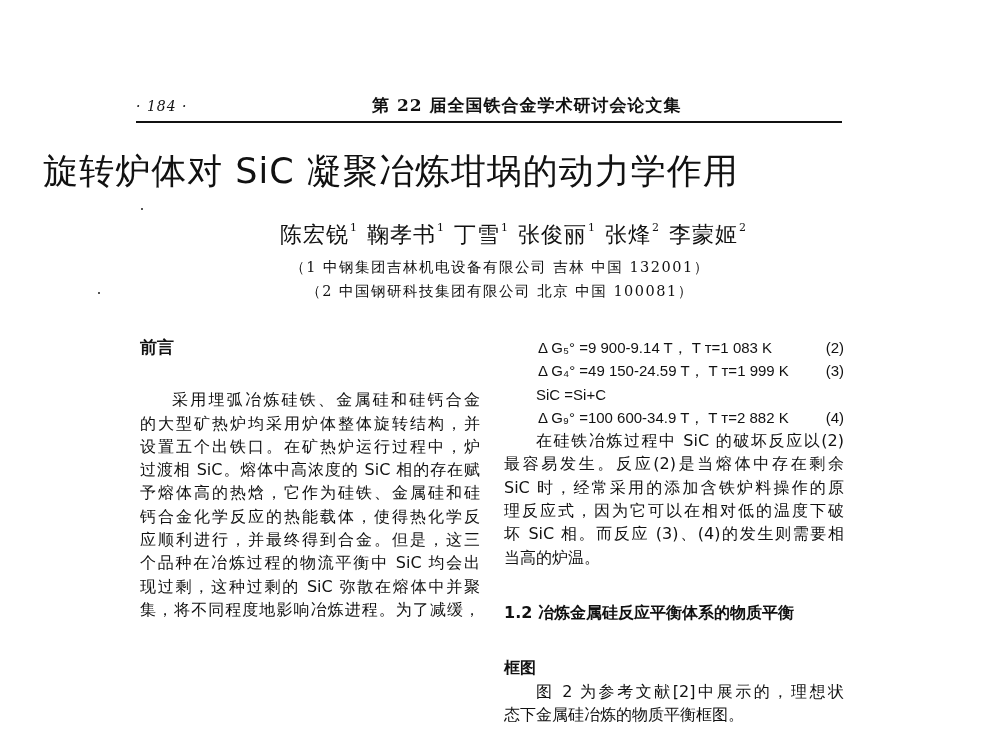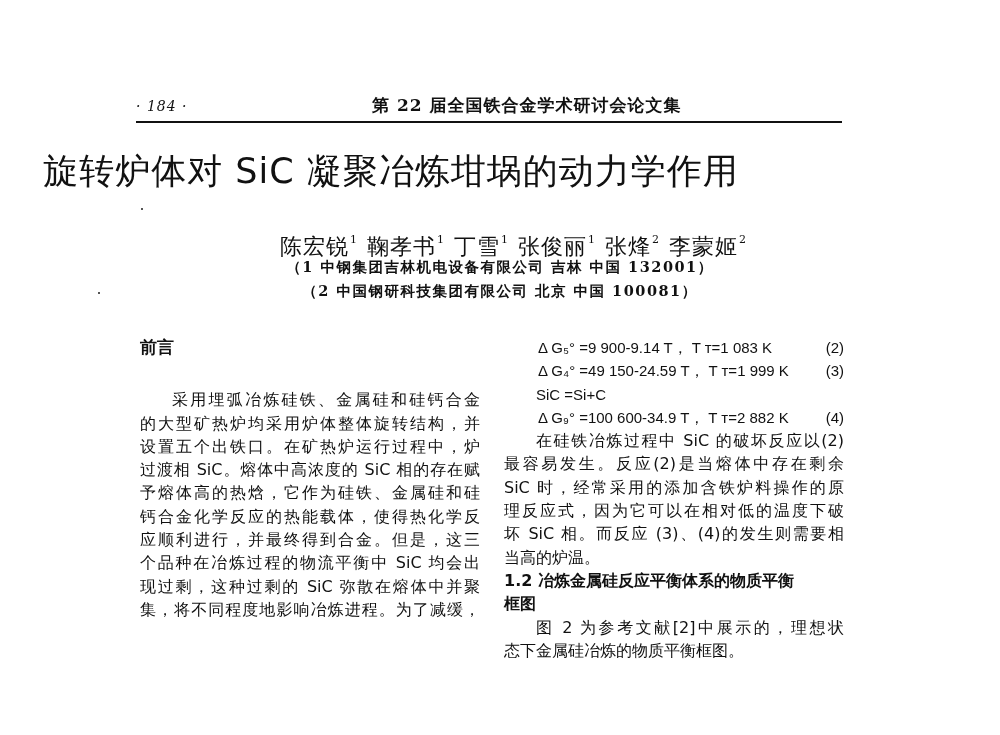--- a/index.html
+++ b/index.html
@@ -20,49 +20,49 @@
     position: absolute; left: 136px; top: 121px; width: 706px; height: 2px;
     background: #111;
   }
   .title {
     position: absolute; left: 0; width: 810px; top: 148px; text-align: center;
     font-family: "DejaVu Sans", "Liberation Sans", sans-serif;
     font-size: 35px; letter-spacing: 1px; font-weight: normal;
   }
   .title-inner { position: relative; left: -14px; }
   .authors {
-    position: absolute; left: 0; width: 1000px; top: 232px; text-align: center;
+    position: absolute; left: 0; width: 1000px; top: 220px; text-align: center;
     font-size: 22px; letter-spacing: 1px;
   }
   .authors .inner { position: relative; left: 14px; }
   .authors sup { font-size: 11px; vertical-align: 11px; margin: 0 1px; }
   .affil {
     position: absolute; left: 0; width: 1000px; text-align: center;
-    font-size: 14.5px; letter-spacing: 1.5px; font-weight: bold;
+    font-size: 14.5px; letter-spacing: 1.5px; font-weight: normal;
   }
   .affil-1 { top: 258px; }
   .affil-2 { top: 282px; }
   .col {
     position: absolute; top: 336px;
     font-family: "DejaVu Sans", "Liberation Sans", sans-serif;
     font-size: 16px; line-height: 23.3px;
   }
   .col-left { left: 140px; width: 340px; }
   .col-right { left: 504px; width: 340px; }
   .section-heading { font-weight: bold; font-size: 17px; margin-bottom: 29px; }
   .para { text-align: justify; text-align-last: auto; }
   .para .line { display: block; white-space: nowrap; text-align: justify; text-align-last: justify; }
   .para .line.last { text-align-last: left; }
   .indent { padding-left: 32px; }
   .eq { display: flex; white-space: nowrap; padding-left: 34px; font-family: "Liberation Sans", sans-serif; font-size: 15px; }
   .eq .eq-body { flex: 1; }
   .eq .eq-num { width: 38px; text-align: right; }
   .reaction { font-family: "Liberation Sans", sans-serif; font-size: 15px; padding-left: 32px; }
   .sub-heading { font-weight: bold; }
-  .sub-heading .line { display: block; white-space: nowrap; }
+  .sub-heading .line { display: block; white-space: nowrap; margin-top: 32px; }
   .stray-dot { position: absolute; width: 2px; height: 2px; background: #555; }
 </style>
 </head>
 <body>
 
 <div class="page-number">· 184 ·</div>
 <div class="running-head">第 22 届全国铁合金学术研讨会论文集</div>
 <div class="head-rule"></div>
 
 <div class="title">

